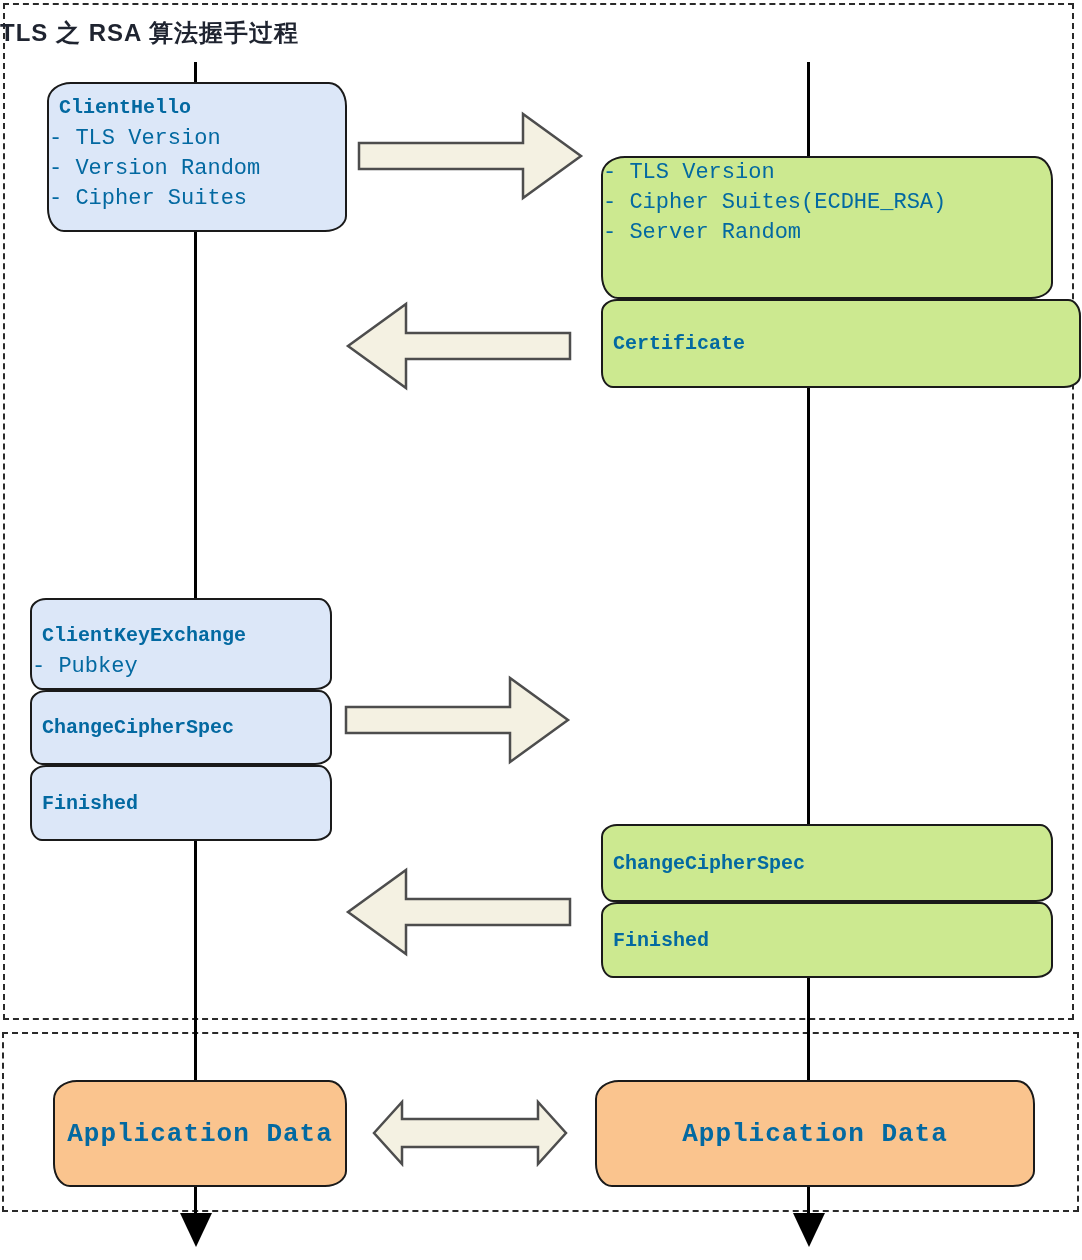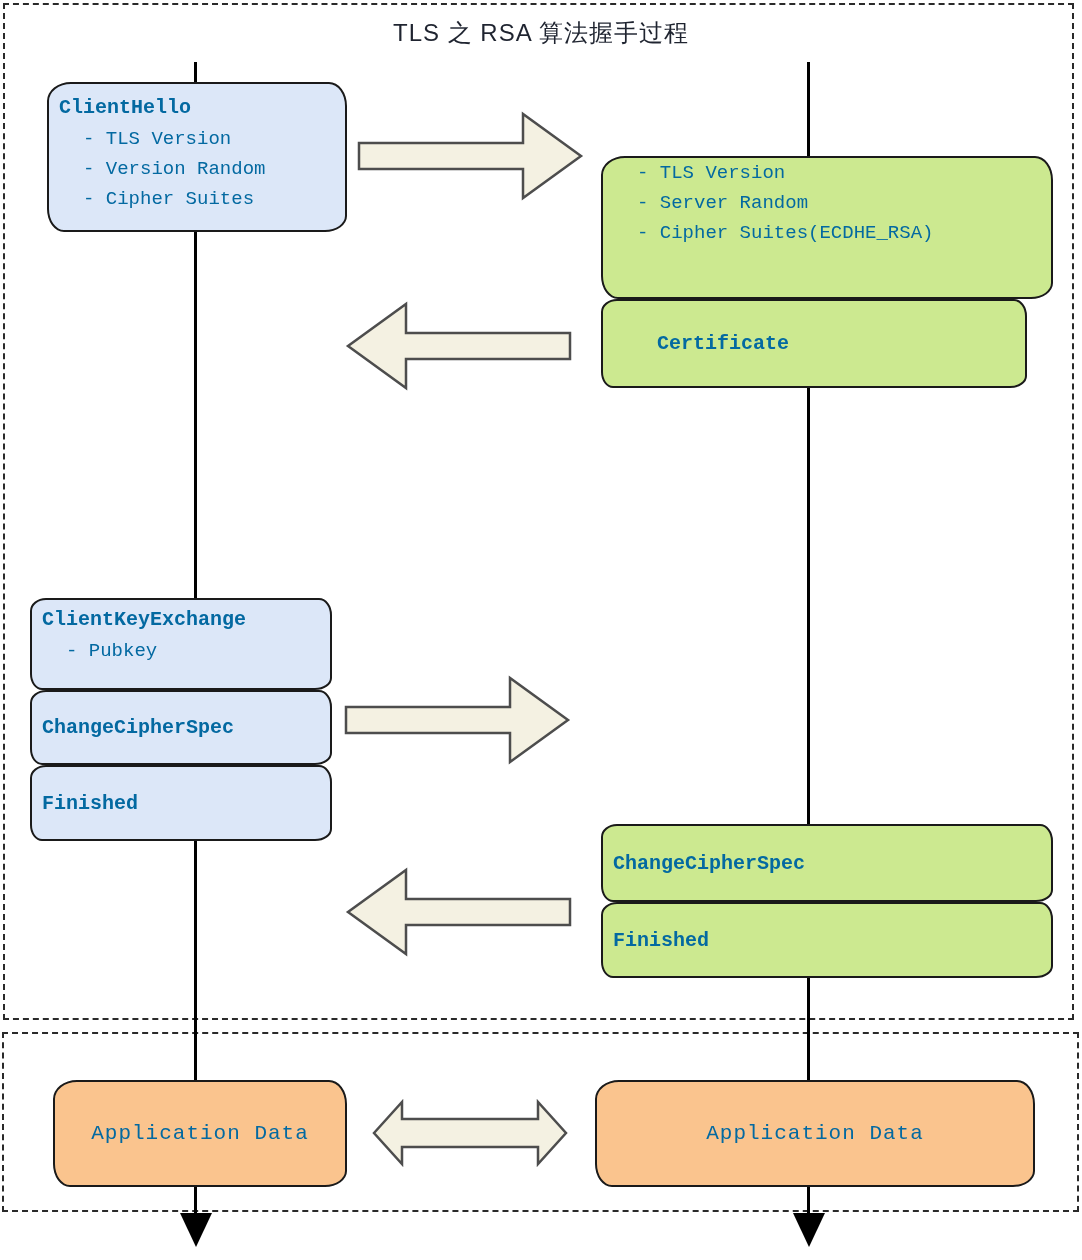--- a/index.html
+++ b/index.html
@@ -25,23 +25,22 @@
     position:absolute;
     border:2px dashed var(--dashed-border);
     box-sizing:border-box;
     background:transparent;
   }
   .dashed-upper{left:3px;top:3px;width:1071px;height:1017px;}
   .dashed-lower{left:2px;top:1032px;width:1077px;height:180px;}
   .title{
     position:absolute;
     left:0;top:17px;width:100%;
-    text-align:center;
     font-size:24px;
-    font-weight:normal;
+    font-weight:bold;
     color:var(--title-color);
     letter-spacing:1px;
   }
   .lifeline{
     position:absolute;
     width:3px;
     background:var(--lifeline);
   }
   .lifeline-head{position:absolute;}
   .lifeline-head polygon{fill:var(--lifeline);}
@@ -58,43 +57,42 @@
   .r-big{border-radius:24px 18px 22px 17px / 19px 24px 16px 23px;}
   .r-med{border-radius:16px 13px 17px 12px / 13px 17px 12px 16px;}
   .msg-title{
     font-weight:bold;
     font-size:20px;
     line-height:32px;
     padding:8px 0 0 10px;
     white-space:nowrap;
   }
   .msg-item{
-    font-size:19px;
+    font-size:22px;
     line-height:30px;
-    padding-left:34px;
     white-space:nowrap;
   }
   .label-only{
     display:flex;
     align-items:center;
   }
   .label-only .msg-label{
     font-weight:bold;
     font-size:20px;
     padding-left:10px;
     white-space:nowrap;
   }
   .app-box{
     display:flex;
     align-items:center;
     justify-content:center;
   }
   .app-box .msg-label{
-    font-weight:normal;
-    font-size:21px;
+    font-weight:bold;
+    font-size:26px;
     letter-spacing:1px;
     white-space:nowrap;
   }
   .block-arrow{position:absolute;overflow:visible;}
   .block-arrow polygon{
     fill:var(--arrow-fill);
     stroke:var(--arrow-stroke);
     stroke-width:2.5;
     stroke-linejoin:miter;
   }
@@ -124,35 +122,35 @@
     <div class="msg-item">- Version Random</div>
     <div class="msg-item">- Cipher Suites</div>
   </div>
 
   <svg class="block-arrow" style="left:357px;top:108px;" width="228" height="96" viewBox="0 0 228 96">
     <polygon points="2,35 166,35 166,6 224,48 166,90 166,61 2,61"></polygon>
   </svg>
 
   <div class="msg green r-big" style="left:601px;top:156px;width:452px;height:143px;">
     <div class="msg-item">- TLS Version</div>
+    <div class="msg-item">- Cipher Suites(ECDHE_RSA)</div>
     <div class="msg-item">- Server Random</div>
-    <div class="msg-item">- Cipher Suites(ECDHE_RSA)</div>
   </div>
 
-  <div class="msg green r-med label-only" style="left:601px;top:299px;width:426px;height:89px;padding-left:44px;">
+  <div class="msg green r-med label-only" style="left:601px;top:299px;width:480px;height:89px;">
     <div class="msg-label">Certificate</div>
   </div>
 
 
   <svg class="block-arrow" style="left:344px;top:300px;" width="228" height="92" viewBox="0 0 228 92">
     <polygon points="226,33 62,33 62,4 4,46 62,88 62,59 226,59"></polygon>
   </svg>
 
   <div class="msg blue r-med" style="left:30px;top:598px;width:302px;height:92px;">
-    <div class="msg-title" style="padding-top:4px;">ClientKeyExchange</div>
+    <div class="msg-title" style="padding-top:20px;">ClientKeyExchange</div>
     <div class="msg-item">- Pubkey</div>
   </div>
 
   <div class="msg blue r-med label-only" style="left:30px;top:690px;width:302px;height:75px;">
     <div class="msg-label">ChangeCipherSpec</div>
   </div>
 
   <div class="msg blue r-med label-only" style="left:30px;top:765px;width:302px;height:76px;">
     <div class="msg-label">Finished</div>
   </div>

